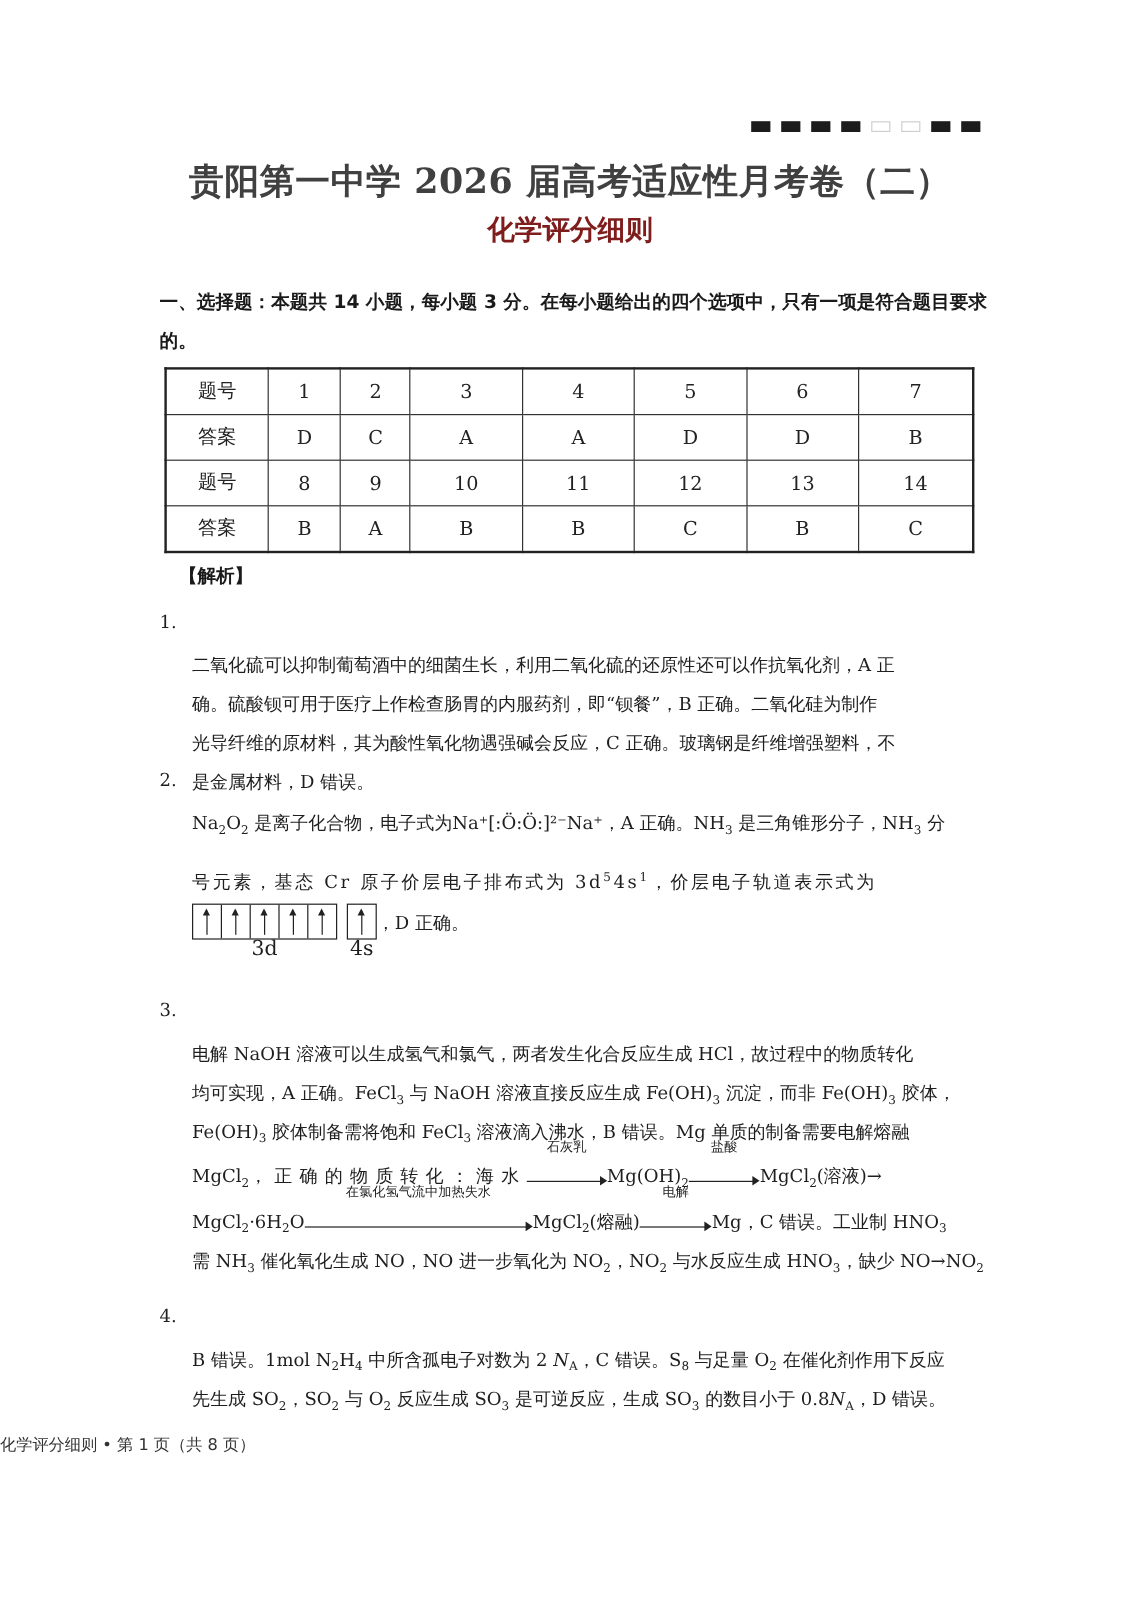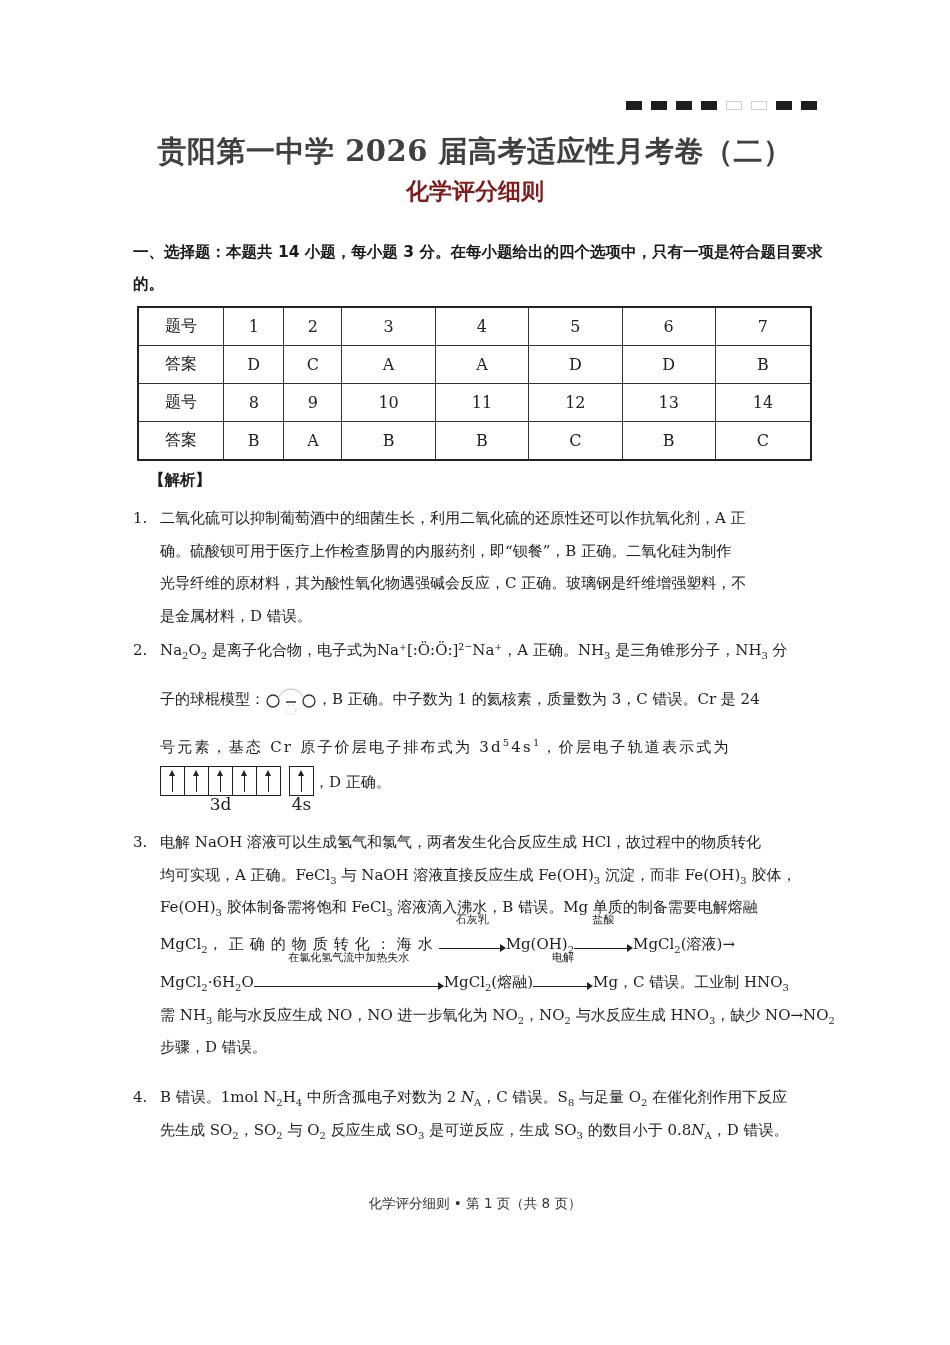--- a/index.html
+++ b/index.html
@@ -28,41 +28,41 @@
     padding: 0; color: #222; }
   table.answers td.hdr { width: 84px; border-radius: 11px; }
 
   .analysis-head { position: absolute; left: 133px; top: 470px;
     font-family: "DejaVu Sans", "Liberation Sans", sans-serif;
     font-size: 15.5px; font-weight: bold; margin-left: 16px; }
 
   .item { position: absolute; left: 133px; width: 690px; font-size: 15px;
     line-height: 32.5px; color: #1e1e1e; }
   .item .num { position: absolute; left: 0; top: 0; }
-  .item .body { margin-left: 27px; text-align: justify; }
+  .item .body { margin-left: 27px; text-align: justify; margin-top: 36px; }
   .item .body .ln { display: block; white-space: nowrap; }
   sub, sup { font-size: 10px; line-height: 0; }
 
   .ball-stick { display: inline-block; width: 52px; height: 30px; vertical-align: middle; }
 
   .orbitals { display: inline-flex; align-items: flex-end; vertical-align: middle; gap: 8px; }
   .orb-group { display: inline-flex; flex-direction: column; align-items: center; }
   .orb-boxes { display: inline-flex; border: 1px solid #222; }
   .orb-box { width: 23px; height: 28px; border-right: 1px solid #222; position: relative; }
   .orb-box:last-child { border-right: none; }
   .orb-box::after { content: ""; position: absolute; left: 11px; top: 5px; width: 1px; height: 20px; background: #222; }
   .orb-box::before { content: ""; position: absolute; left: 8px; top: 3px; border-left: 3.5px solid transparent; border-right: 3.5px solid transparent; border-bottom: 6px solid #222; }
   .orb-label { font-size: 17px; line-height: 16px; }
 
   .rxn { display: inline-block; position: relative; vertical-align: baseline; text-align: center; }
   .rxn .cond { position: absolute; left: 0; right: 0; top: -14px; font-size: 11px; line-height: 12px; white-space: nowrap; }
   .rxn .arrow { display: inline-block; border-bottom: 1px solid #222; height: 6px; position: relative; margin-right: 5px; }
   .rxn .arrow::after { content: ""; position: absolute; right: -5px; bottom: -4px; border-top: 4px solid transparent; border-bottom: 4px solid transparent; border-left: 6px solid #222; }
 
-  .footer { position: absolute; left: 0; right: 0; top: 1195px; text-align: center;
+  .footer { position: absolute; left: 0; right: 0; top: 1195px; 
     font-family: "DejaVu Sans", "Liberation Sans", sans-serif; font-size: 13.5px; color: #333; }
 </style>
 </head>
 <body>
 
 <div class="marks">
   <span class="mark filled"></span>
   <span class="mark filled"></span>
   <span class="mark filled"></span>
   <span class="mark filled"></span>
@@ -131,27 +131,20 @@
     <span class="ln">确。硫酸钡可用于医疗上作检查肠胃的内服药剂，即“钡餐”，B 正确。二氧化硅为制作</span>
     <span class="ln">光导纤维的原材料，其为酸性氧化物遇强碱会反应，C 正确。玻璃钢是纤维增强塑料，不</span>
     <span class="ln">是金属材料，D 错误。</span>
   </div>
 </div>
 
 <div class="item" style="top:634px;">
   <span class="num">2.</span>
   <div class="body">
     <span class="ln"><span>Na</span><sub>2</sub><span>O</span><sub>2</sub><span> 是离子化合物，电子式为</span><span>Na⁺[:Ö:Ö:]²⁻Na⁺</span><span>，A 正确。NH</span><sub>3</sub><span> 是三角锥形分子，NH</span><sub>3</sub><span> 分</span></span>
-    <span class="ln" style="margin-top:16px;"><span>子的球棍模型：</span><span class="ball-stick"><svg width="52" height="30" viewBox="0 0 52 30">
-            <circle cx="8" cy="16" r="6" fill="none" stroke="#333" stroke-width="1.3"></circle>
-            <circle cx="44" cy="16" r="6" fill="none" stroke="#333" stroke-width="1.3"></circle>
-            <path d="M13 13 Q18 4 26 4 Q34 4 39 13" fill="none" stroke="#bbb" stroke-width="1"></path>
-            <line x1="21" y1="17" x2="31" y2="17" stroke="#333" stroke-width="1.5"></line>
-            <circle cx="26" cy="25" r="5" fill="none" stroke="#ccc" stroke-width="1" stroke-dasharray="2,2"></circle>
-          </svg></span><span>，B 正确。中子数为 1 的氦核素，质量数为 3，C 错误。Cr 是 24</span></span>
     <span class="ln" style="margin-top:16px; letter-spacing:2.2px;"><span>号元素，基态 Cr 原子价层电子排布式为 3d</span><sup>5</sup><span>4s</span><sup>1</sup><span>，价层电子轨道表示式为</span></span>
     <span class="ln" style="margin-top:2px;">
       <span class="orbitals">
         <span class="orb-group">
           <span class="orb-boxes">
             <span class="orb-box"></span>
             <span class="orb-box"></span>
             <span class="orb-box"></span>
             <span class="orb-box"></span>
             <span class="orb-box"></span>
@@ -170,22 +163,21 @@
 </div>
 
 <div class="item" style="top:826px;">
   <span class="num">3.</span>
   <div class="body">
     <span class="ln">电解 NaOH 溶液可以生成氢气和氯气，两者发生化合反应生成 HCl，故过程中的物质转化</span>
     <span class="ln"><span>均可实现，A 正确。FeCl</span><sub>3</sub><span> 与 NaOH 溶液直接反应生成 Fe(OH)</span><sub>3</sub><span> 沉淀，而非 Fe(OH)</span><sub>3</sub><span> 胶体，</span></span>
     <span class="ln"><span>Fe(OH)</span><sub>3</sub><span> 胶体制备需将饱和 FeCl</span><sub>3</sub><span> 溶液滴入沸水，B 错误。Mg 单质的制备需要电解熔融</span></span>
     <span class="ln" style="margin-top:4px;"><span>MgCl</span><sub>2</sub><span style="letter-spacing:6px;">，正确的物质转化：海水</span><span class="rxn"><span class="cond">石灰乳</span><span class="arrow" style="width:62px;"></span></span><span>Mg(OH)</span><sub>2</sub><span class="rxn"><span class="cond">盐酸</span><span class="arrow" style="width:54px;"></span></span><span>MgCl</span><sub>2</sub><span>(溶液)→</span></span>
     <span class="ln" style="margin-top:6px;"><span>MgCl</span><sub>2</sub><span>·6H</span><sub>2</sub><span>O</span><span class="rxn"><span class="cond">在氯化氢气流中加热失水</span><span class="arrow" style="width:185px;"></span></span><span>MgCl</span><sub>2</sub><span>(熔融)</span><span class="rxn"><span class="cond">电解</span><span class="arrow" style="width:55px;"></span></span><span>Mg，C 错误。工业制 HNO</span><sub>3</sub></span>
-    <span class="ln"><span>需 NH</span><sub>3</sub><span> 能与水反应生成 NO，NO 进一步氧化为 NO</span><sub>2</sub><span>，NO</span><sub>2</sub><span> 与水反应生成 HNO</span><sub>3</sub><span>，缺少 NO→NO</span><sub>2</sub></span>
-    <span class="ln">步骤，D 错误。</span>
+    <span class="ln"><span>需 NH</span><sub>3</sub><span> 催化氧化生成 NO，NO 进一步氧化为 NO</span><sub>2</sub><span>，NO</span><sub>2</sub><span> 与水反应生成 HNO</span><sub>3</sub><span>，缺少 NO→NO</span><sub>2</sub></span>
   </div>
 </div>
 
 <div class="item" style="top:1081px;">
   <span class="num">4.</span>
   <div class="body">
     <span class="ln"><span>B 错误。1mol N</span><sub>2</sub><span>H</span><sub>4</sub><span> 中所含孤电子对数为 2 </span><i>N</i><sub>A</sub><span>，C 错误。S</span><sub>8</sub><span> 与足量 O</span><sub>2</sub><span> 在催化剂作用下反应</span></span>
     <span class="ln"><span>先生成 SO</span><sub>2</sub><span>，SO</span><sub>2</sub><span> 与 O</span><sub>2</sub><span> 反应生成 SO</span><sub>3</sub><span> 是可逆反应，生成 SO</span><sub>3</sub><span> 的数目小于 0.8</span><i>N</i><sub>A</sub><span>，D 错误。</span></span>
   </div>
 </div>

